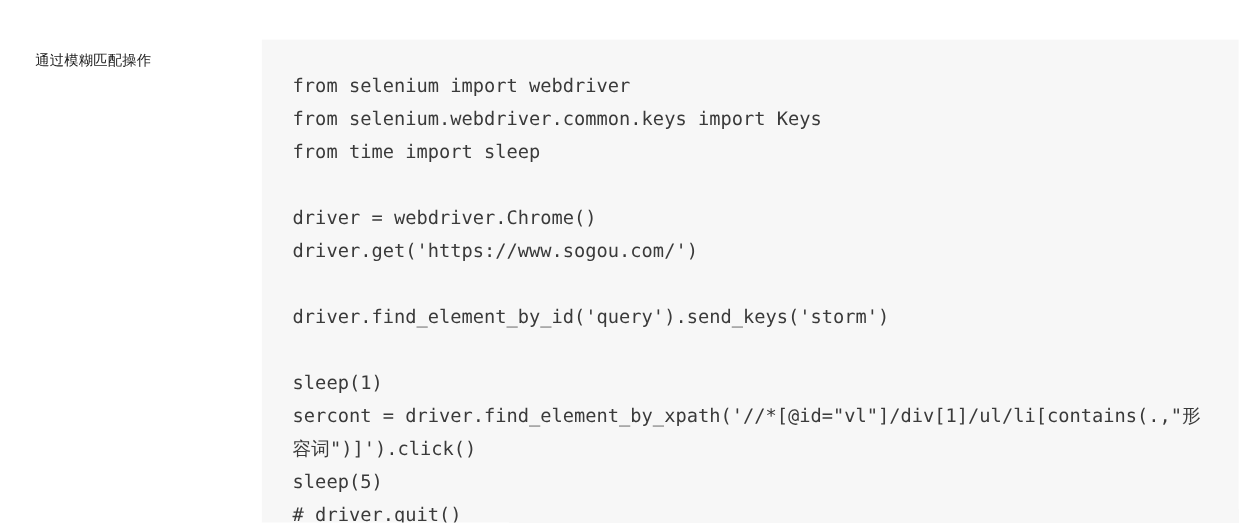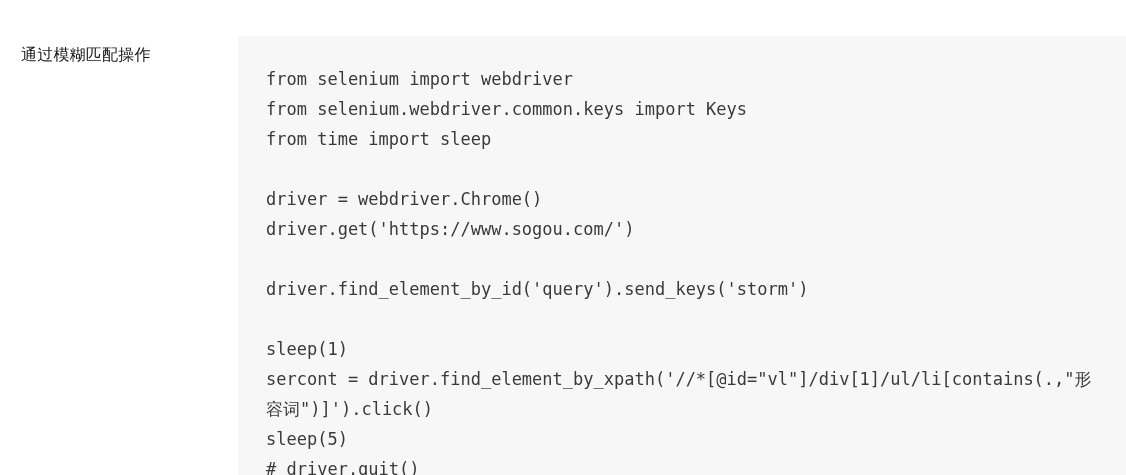--- a/index.html
+++ b/index.html
@@ -26,23 +26,23 @@
     position: absolute;
     left: 0;
     top: 0;
     width: 238px;
     height: 475px;
     background: #ffffff;
   }
 
   .annotation-label {
     position: absolute;
-    left: 21px;
+    left: 32px;
     top: 44px;
-    font-size: 16px;
+    font-size: 13px;
     line-height: 22px;
     color: #1a1a1a;
     letter-spacing: 0.2px;
     white-space: nowrap;
   }
 
   
   .code-block {
     position: absolute;
     left: 238px;

